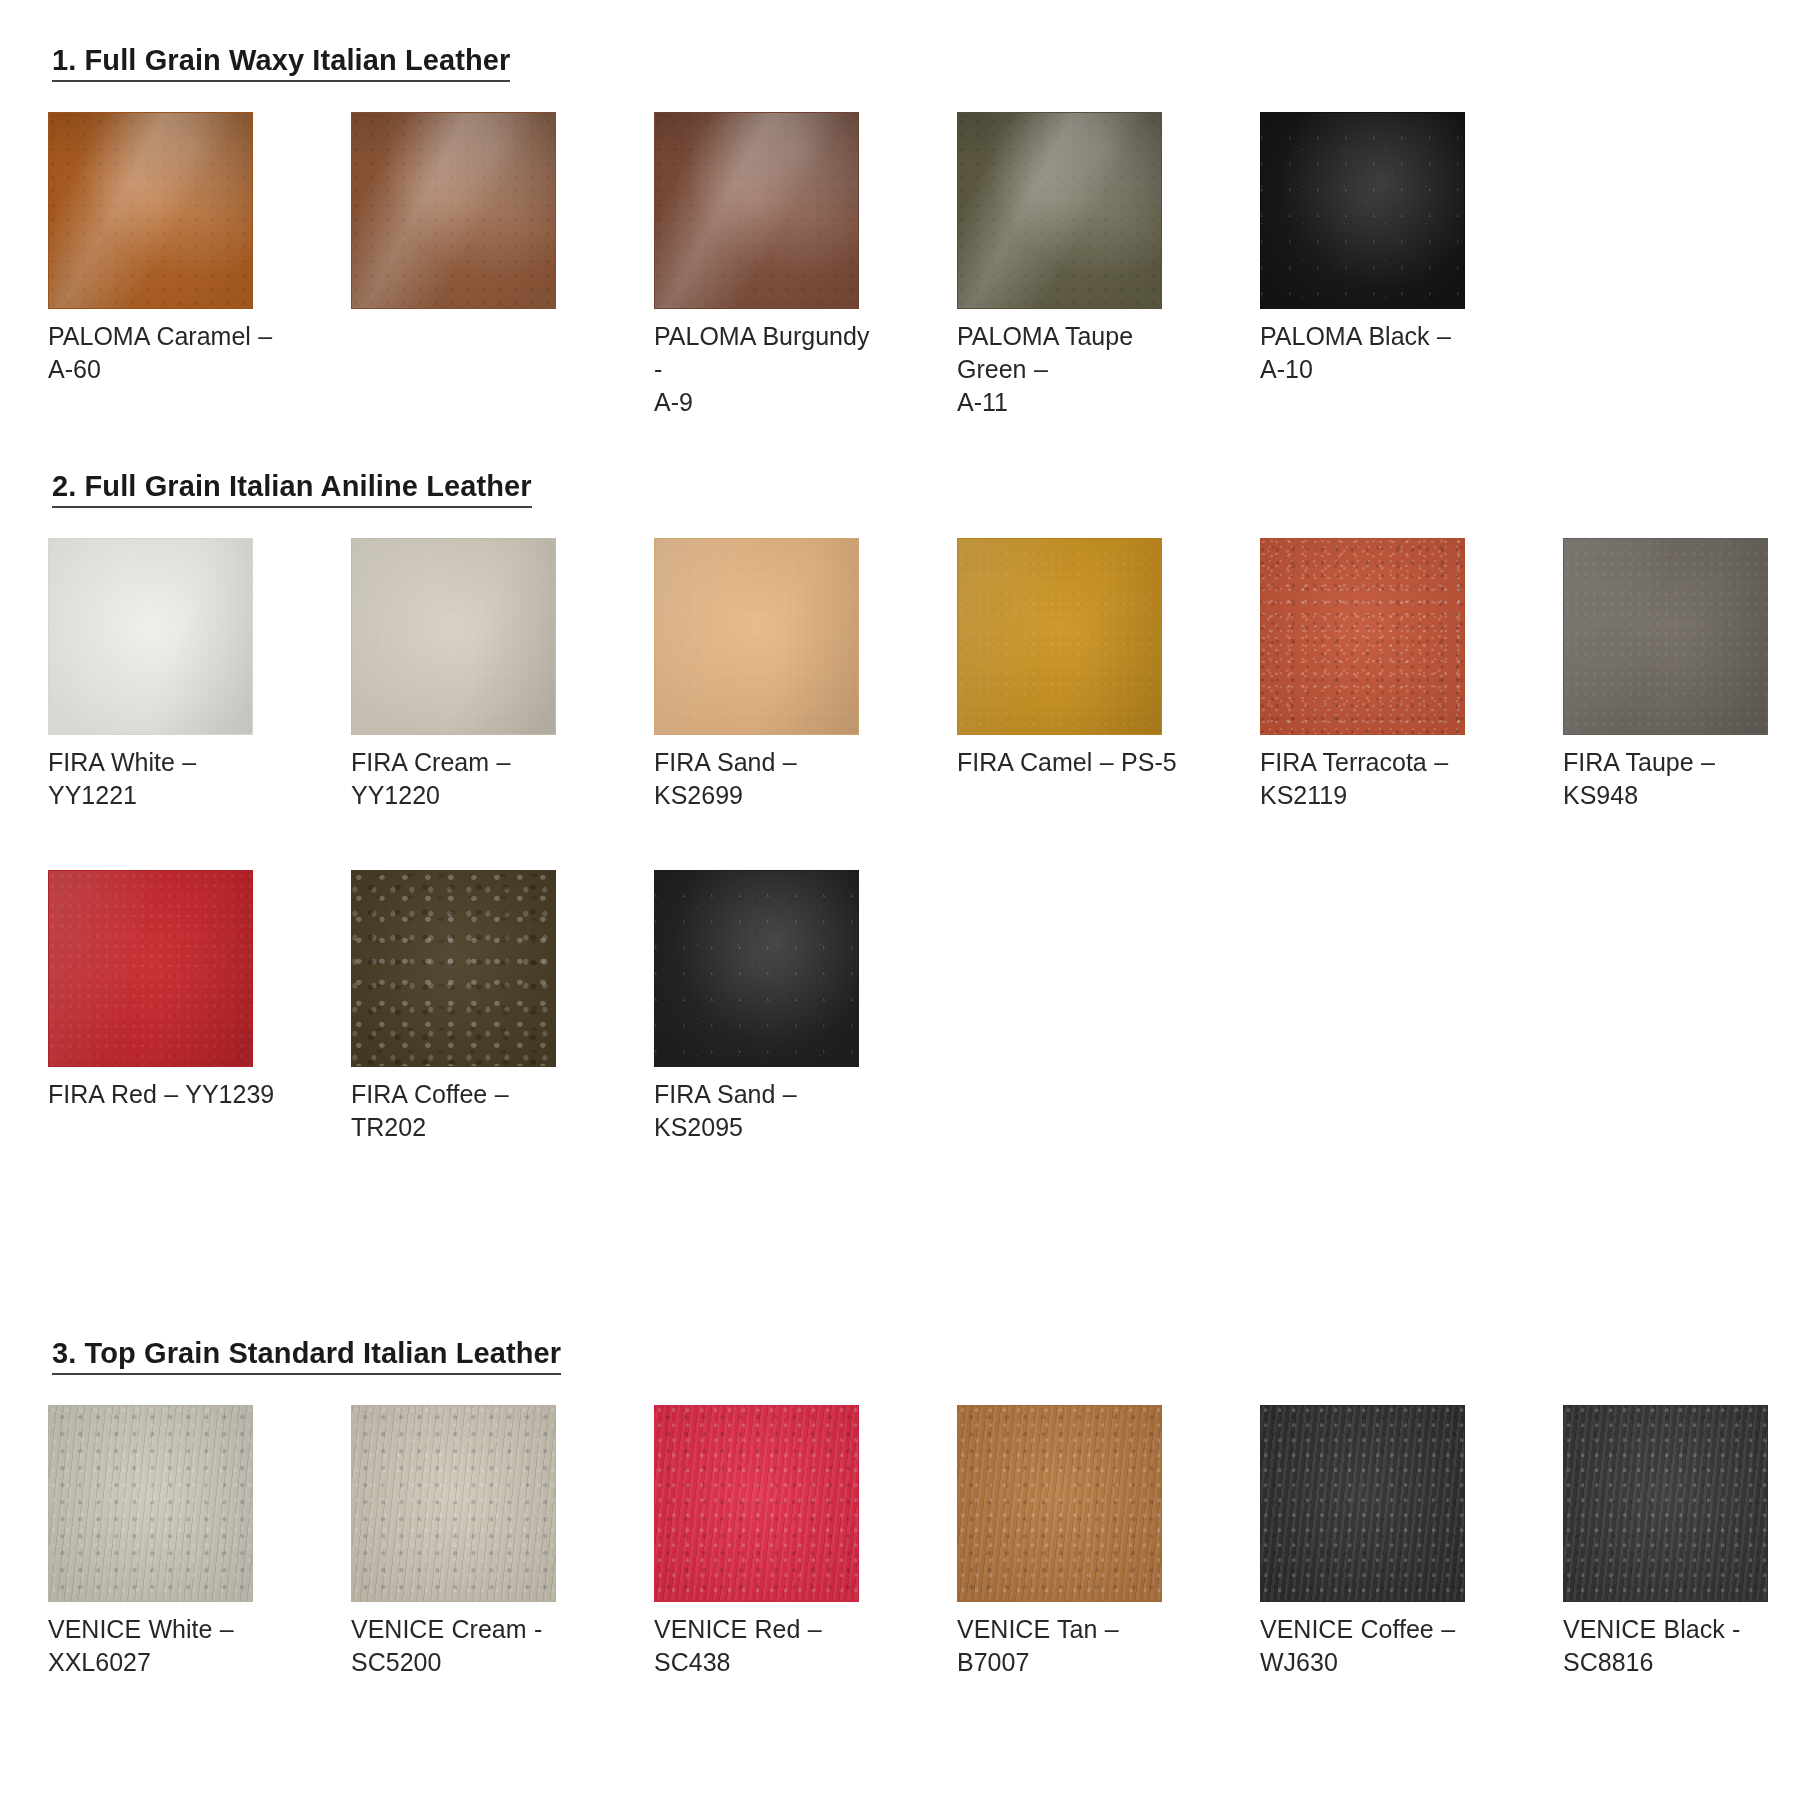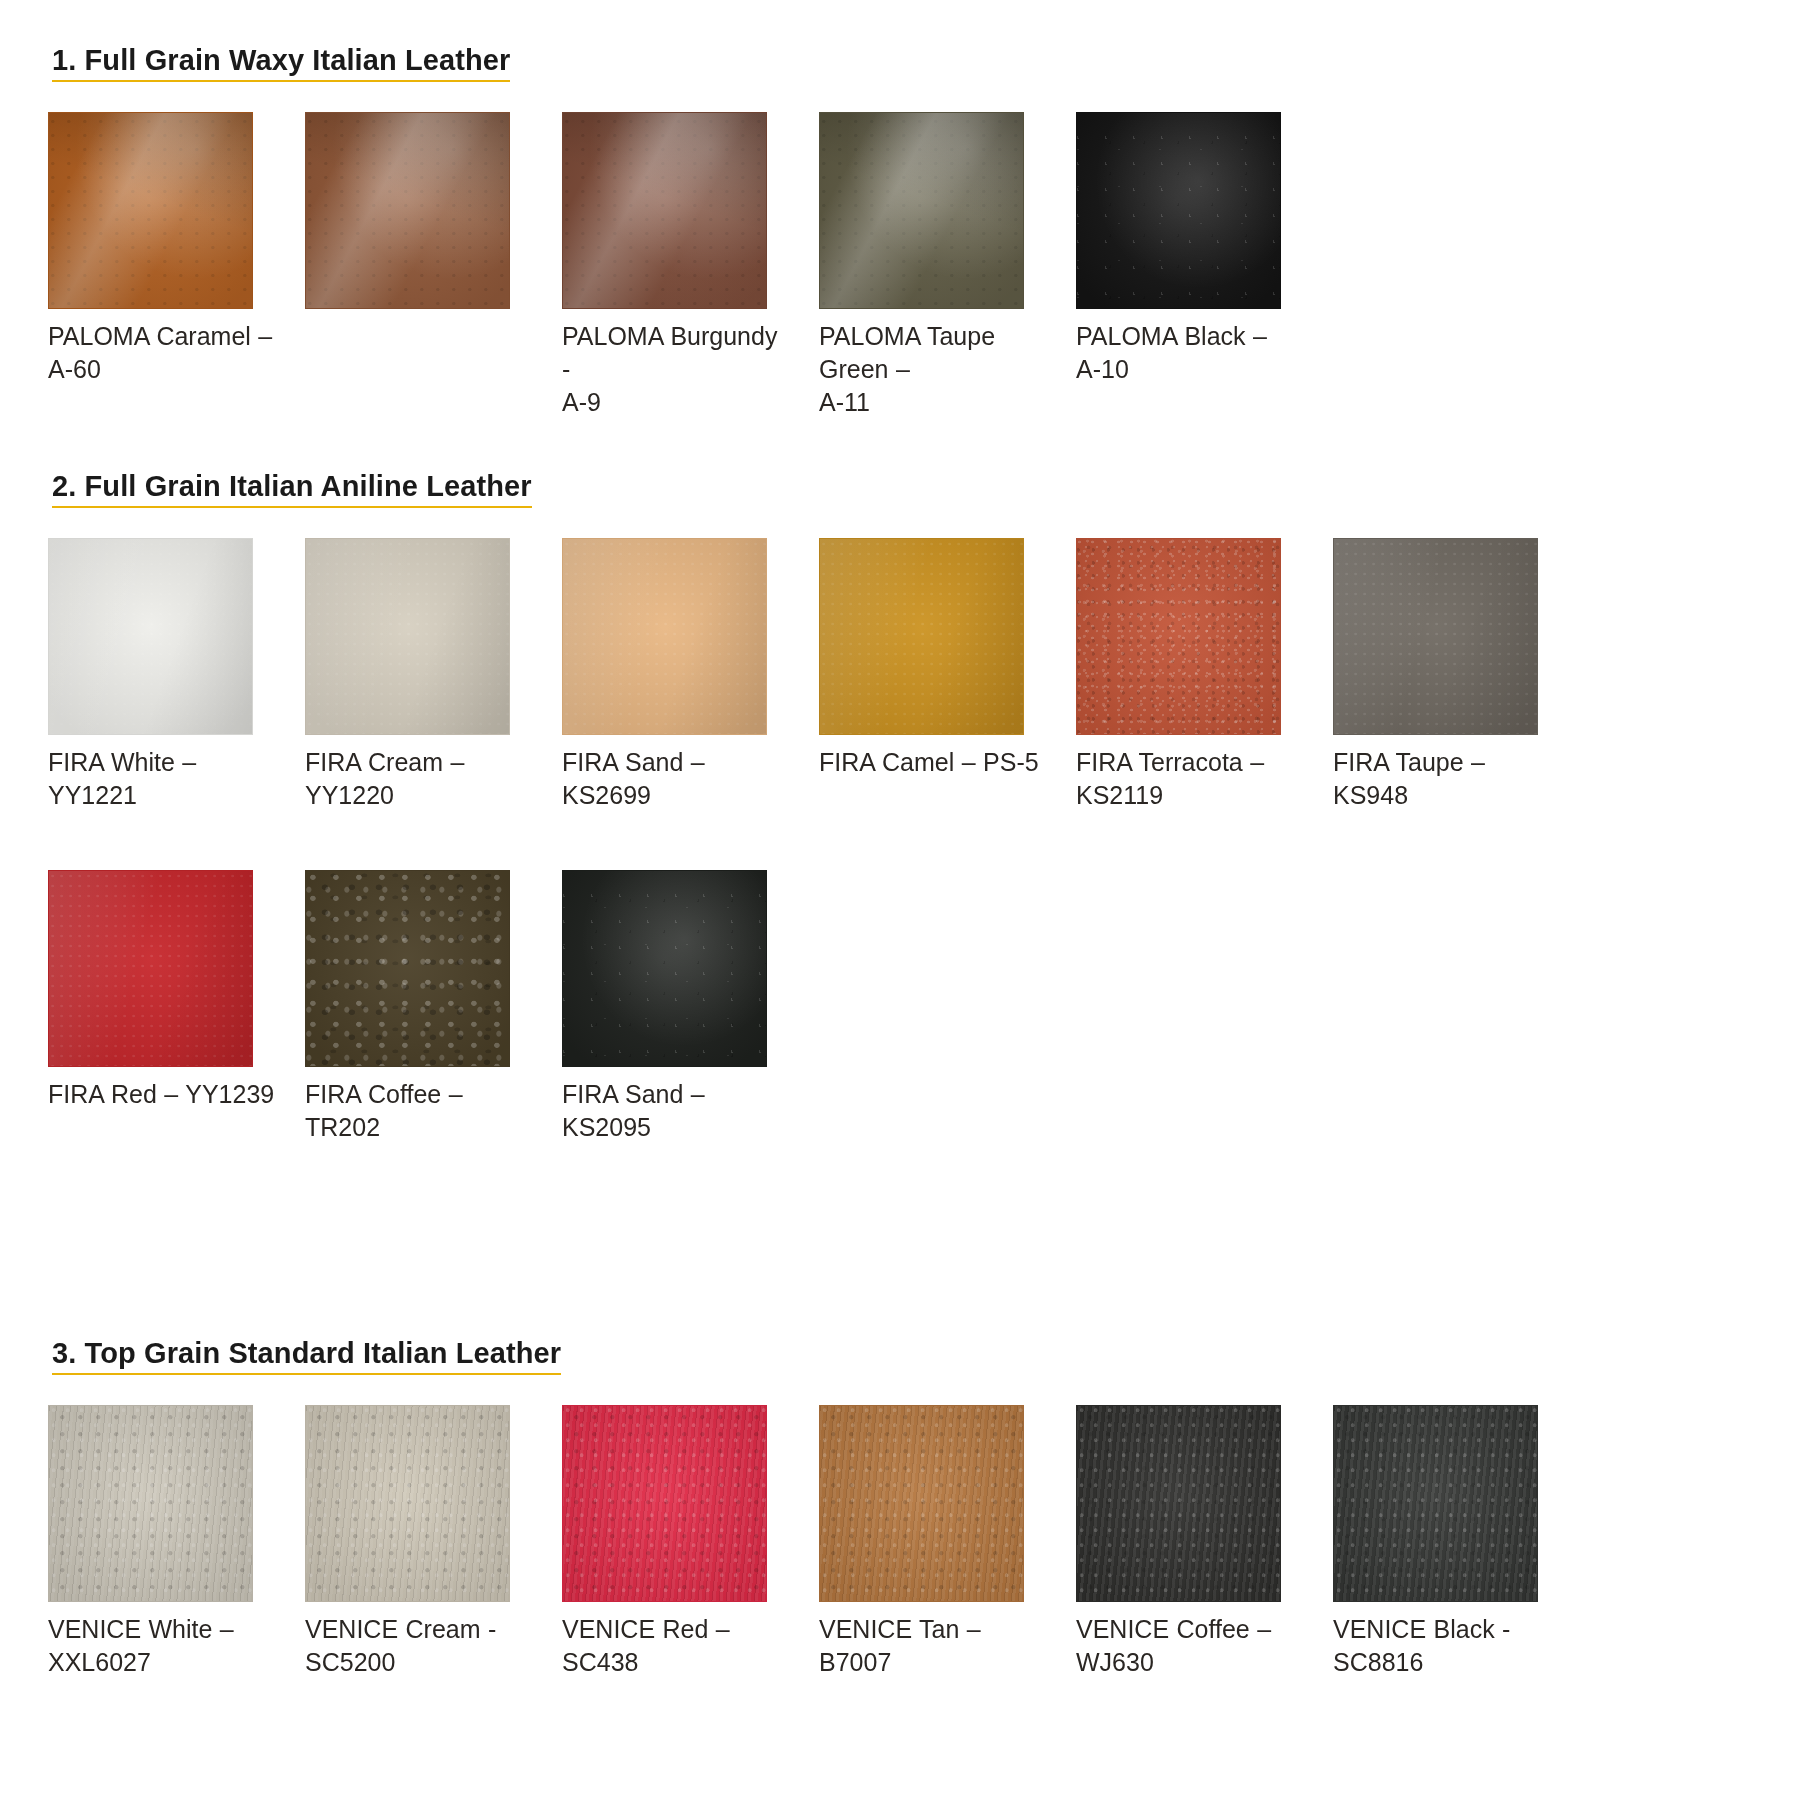--- a/index.html
+++ b/index.html
@@ -16,33 +16,34 @@
 
   
   .section{position:absolute;left:0;width:1800px;}
   .sec-head{
     font-size:29px;
     font-weight:bold;
     letter-spacing:.1px;
     color:#1a1a1a;
     margin:0 0 0 52px;
     display:inline-block;
-    border-bottom:2px solid #eab308;
+    border-bottom:2px solid #404040;
     padding-bottom:3px;
     line-height:1.15;
   }
 
   
   .grid{
     margin-top:30px;
     padding-left:48px;
     display:grid;
     grid-template-columns:repeat(6,257px);
     column-gap:0px;
     row-gap:0px;
+    gap:46px;
   }
   .cell{width:257px;}
   .swatch{
     width:205px;
     height:197px;
     border:1px solid rgba(0,0,0,.10);
     box-sizing:border-box;
     position:relative;
     overflow:hidden;
     background-color:#ccc;

